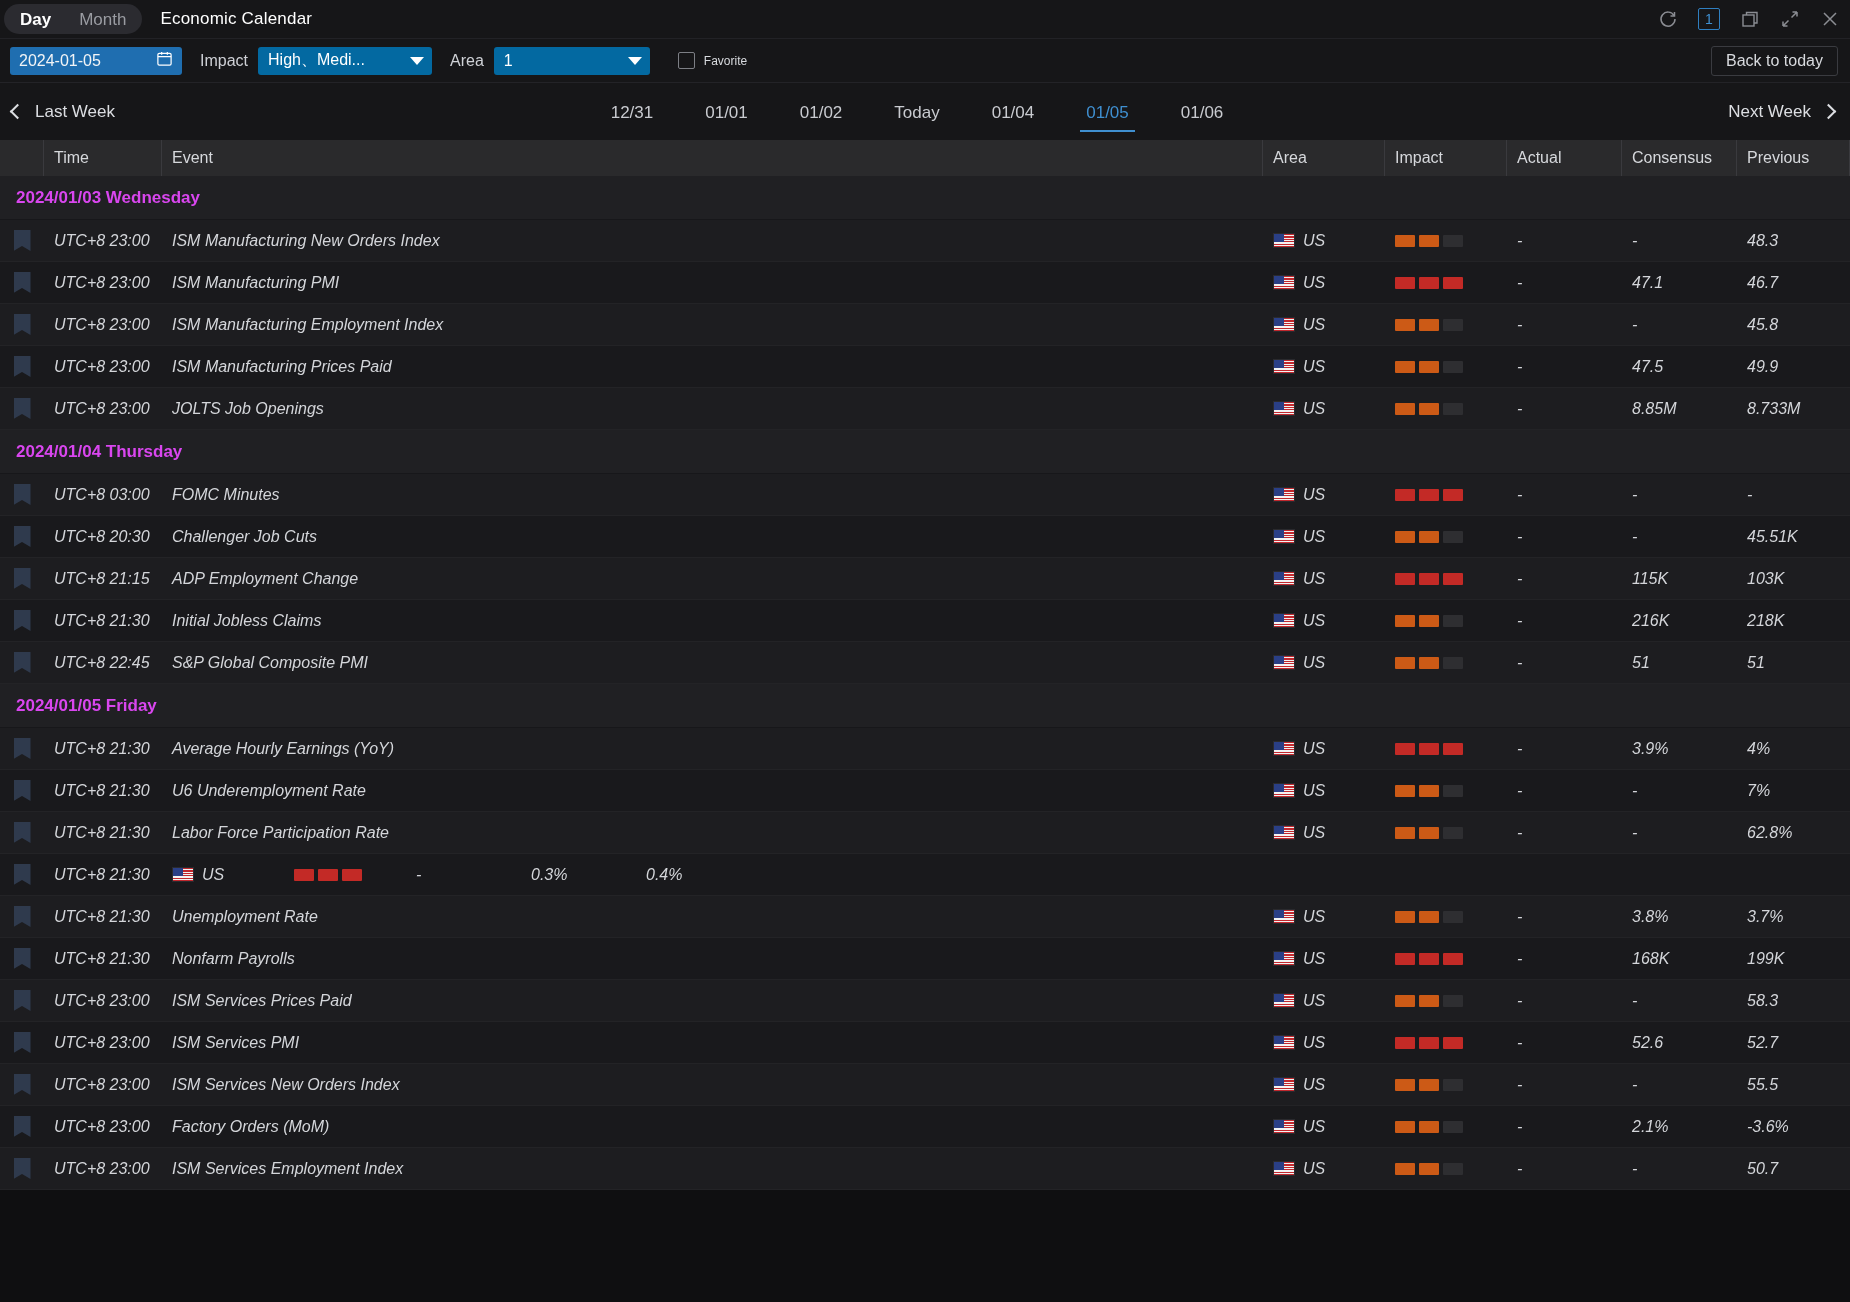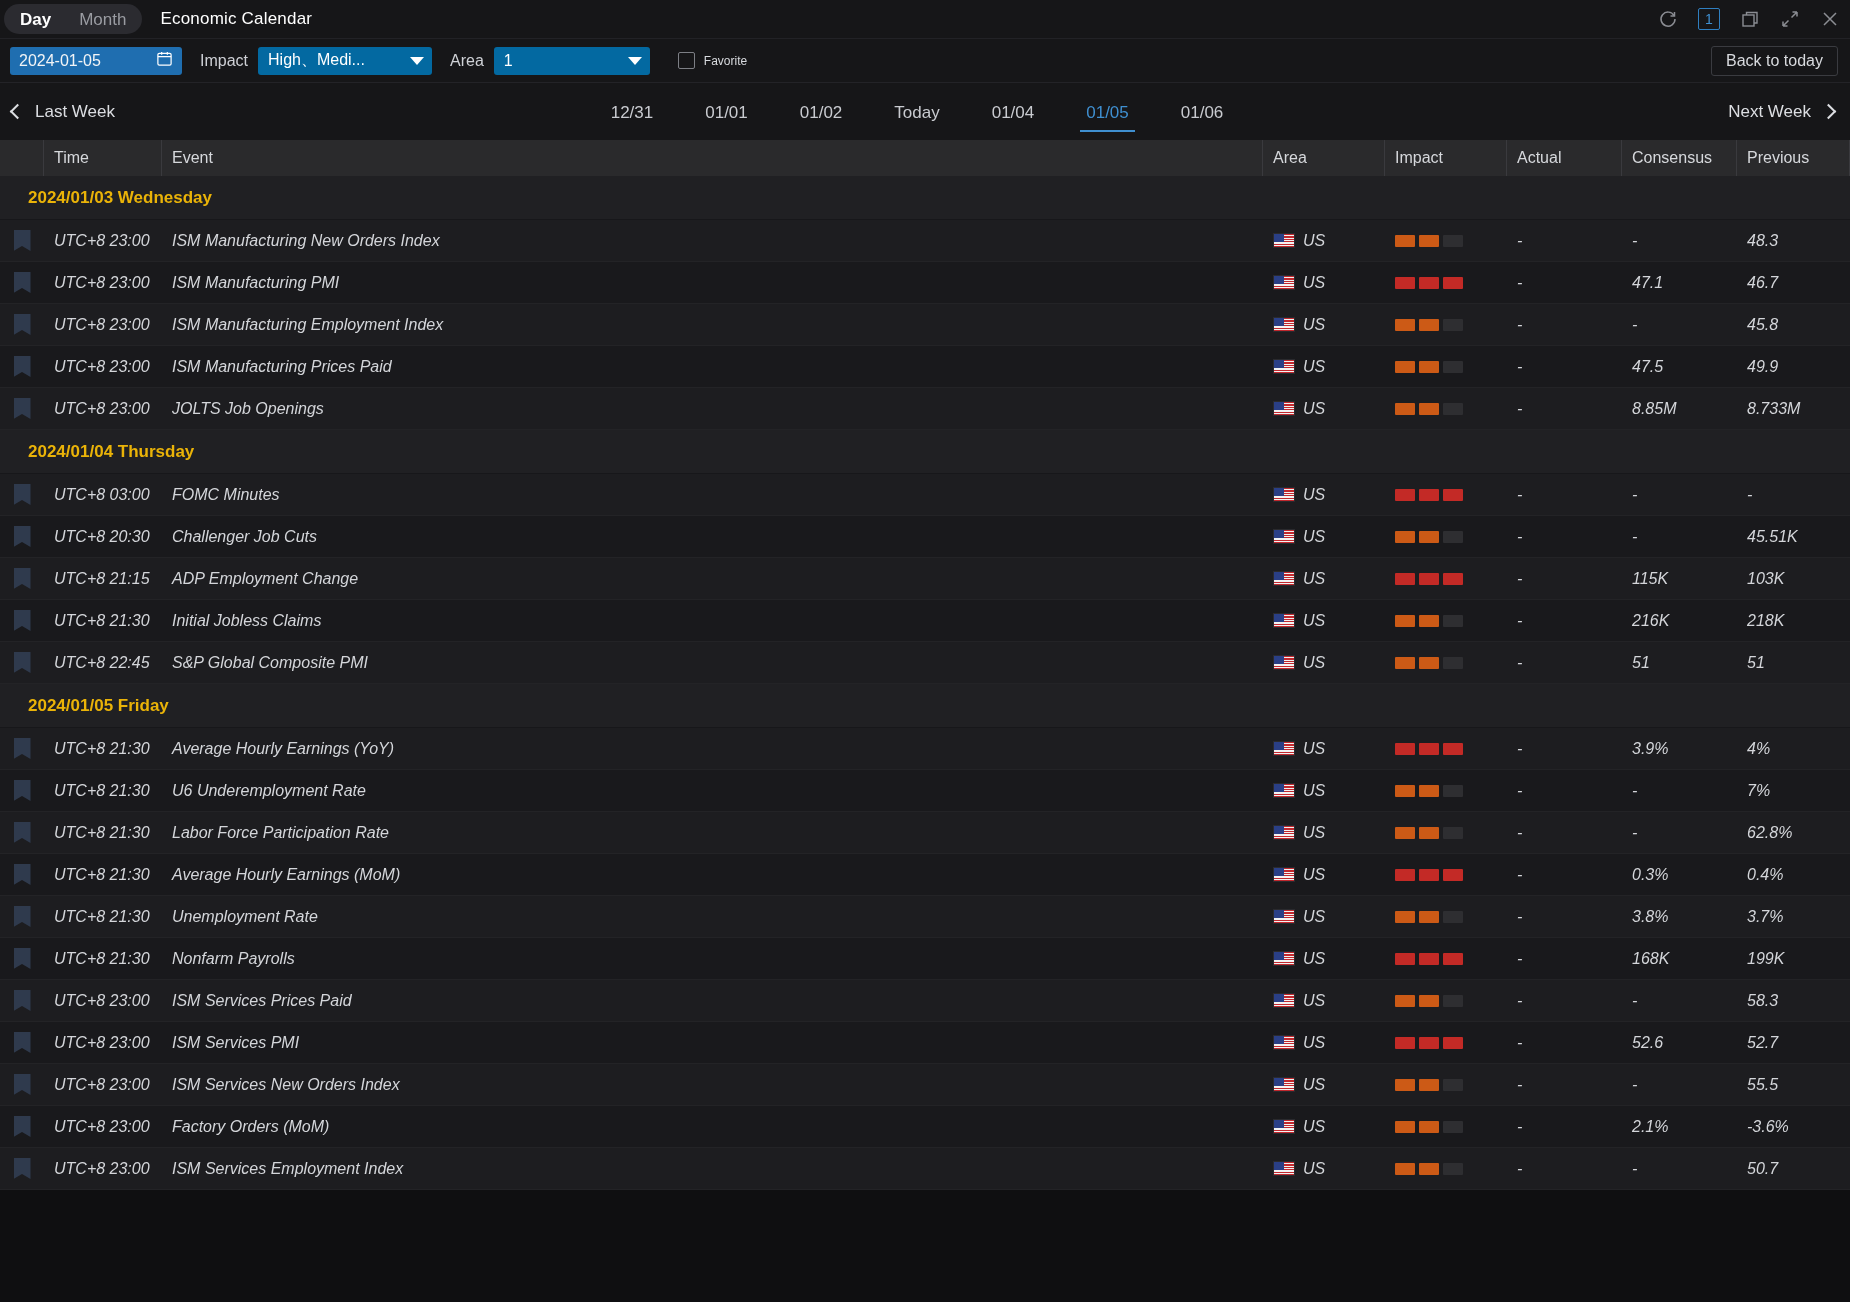--- a/index.html
+++ b/index.html
@@ -188,22 +188,22 @@
   .c-area  { width: 122px; flex: 0 0 122px; }
   .c-impact{ width: 122px; flex: 0 0 122px; }
   .c-actual{ width: 115px; flex: 0 0 115px; }
   .c-cons  { width: 115px; flex: 0 0 115px; }
   .c-prev  { width: 113px; flex: 0 0 113px; }
 
   .group-row {
     height: 44px;
     display: flex; align-items: center;
     background: #202023;
-    font-size: 17px; color: #eab308;
-    padding-left: 28px;
+    font-size: 17px; color: #d946ef;
+    padding-left: 16px;
     font-weight: 600;
     border-bottom: 1px solid #17171a;
   }
   .erow {
     display: flex; align-items: center;
     height: 42px;
     font-size: 16px;
     color: #d4d6da;
     border-bottom: 1px solid #232326;
     background: #19191c;
@@ -644,21 +644,20 @@
         </div>
         <div class="cell c-actual">-</div>
         <div class="cell c-cons">-</div>
         <div class="cell c-prev">62.8%</div>
       </div>
       <div class="erow">
         <div class="cell c-flag">
           <span class="bookmark"></span>
         </div>
         <div class="cell c-time">UTC+8 21:30</div>
-        <div class="cell c-event">Average Hourly Earnings (MoM)</div>
         <div class="cell c-area">
           <span class="area-cell">
             <span class="flagus"></span>
             <span>US</span>
           </span>
         </div>
         <div class="cell c-impact">
           <div class="impact-bars">
             <span class="ibar high"></span>
             <span class="ibar high"></span>

